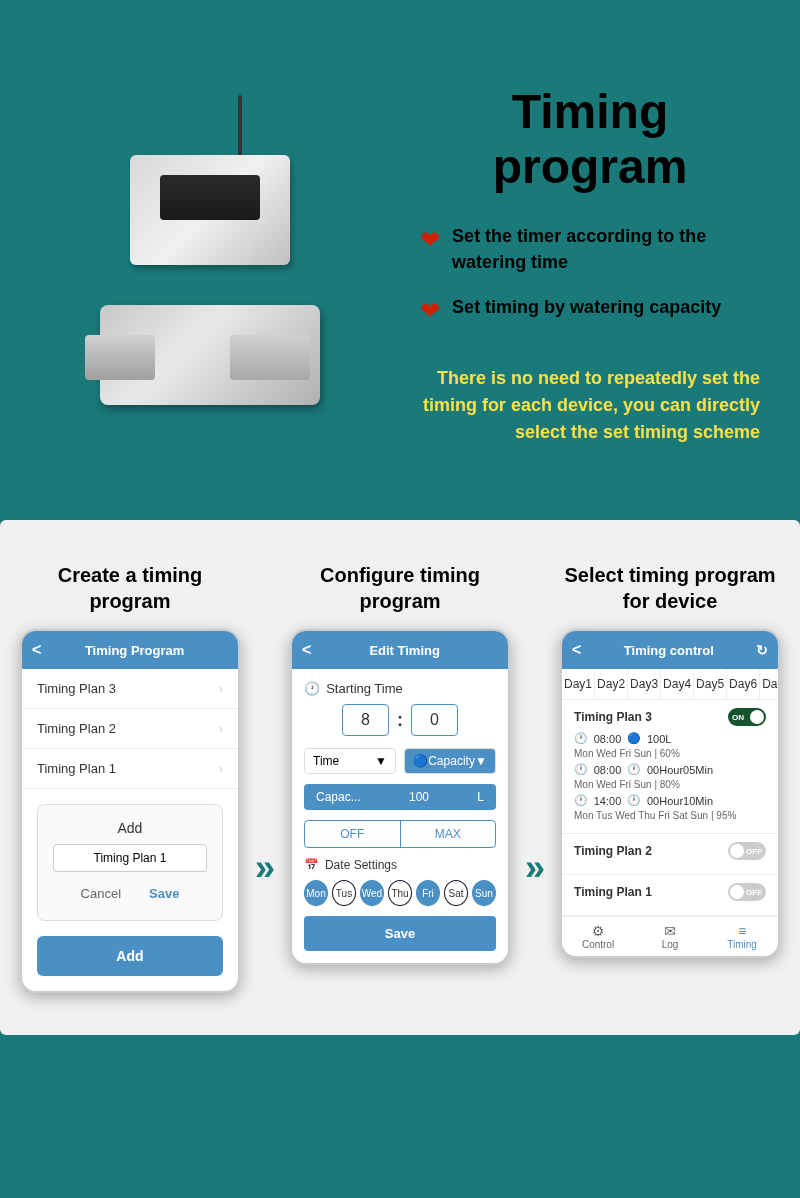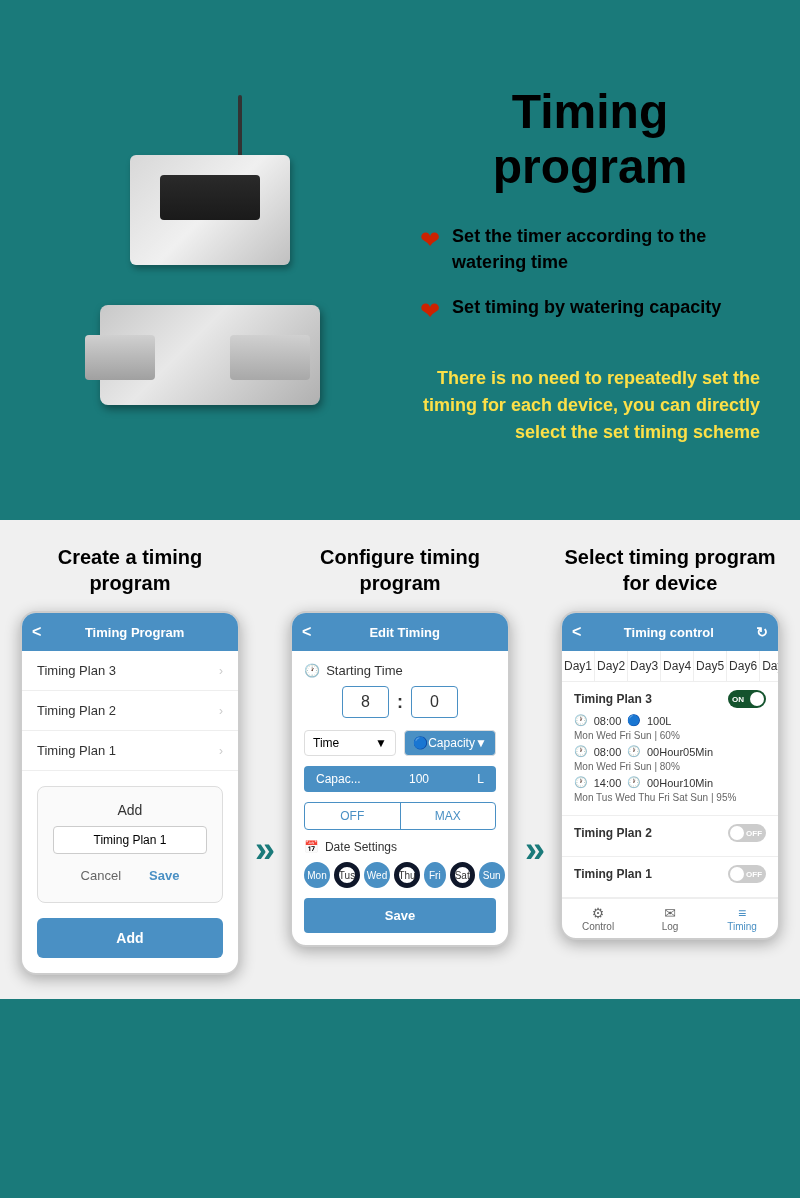--- a/index.html
+++ b/index.html
@@ -145,21 +145,22 @@
       font-size: 18px;
       font-weight: bold;
       line-height: 1.5;
       margin-top: 20px;
       text-align: right;
     }
 
     
     .bottom-section {
       background-color: #f0f0f0;
-      padding: 24px 20px;
+      padding: 42px 20px;
+      border-radius: 6px;
     }
 
     .steps-row {
       display: flex;
       gap: 15px;
       justify-content: center;
     }
 
     .step-column {
       flex: 1;
@@ -444,21 +445,21 @@
 
     .p2-day {
       width: 26px;
       height: 26px;
       border-radius: 50%;
       display: flex;
       align-items: center;
       justify-content: center;
       font-size: 10px;
       color: #333;
-      border: 5px solid #0f172a;
+      border: 1px solid #0f172a;
     }
 
     .p2-day.active {
       background: #4a90c4;
       color: #fff;
       border-color: #4a90c4;
     }
 
     .p2-save-btn {
       background: #4a90c4;

